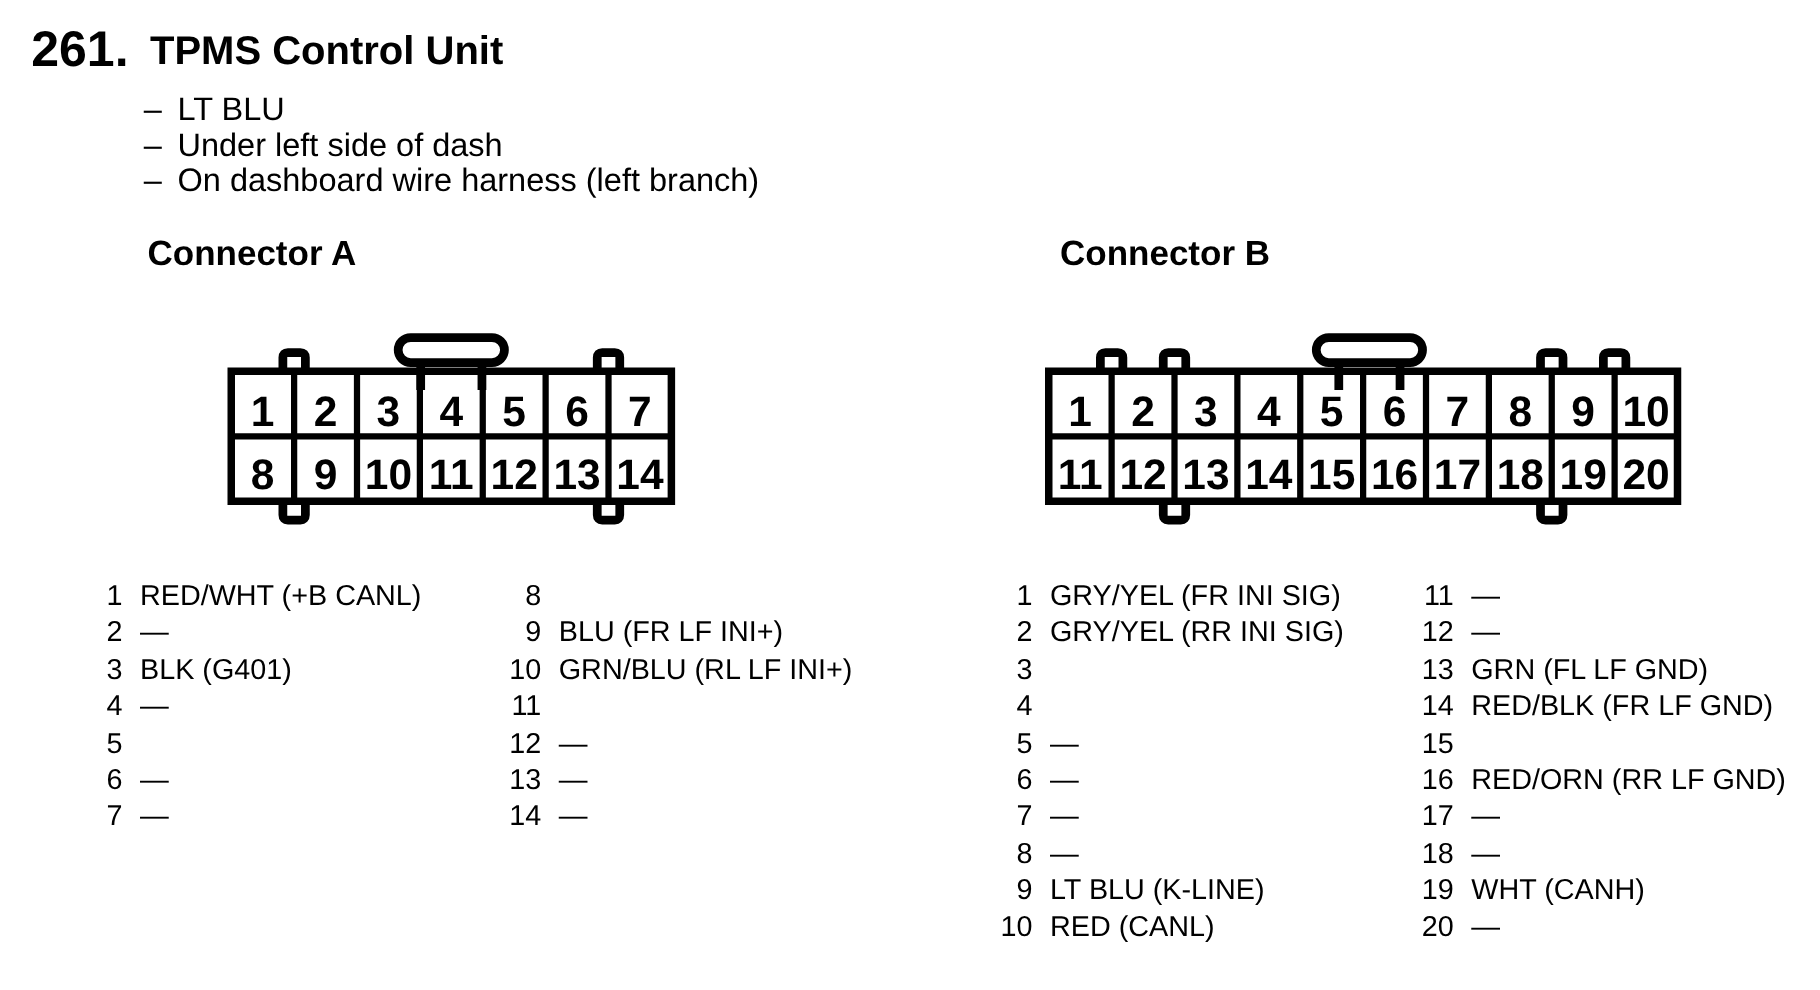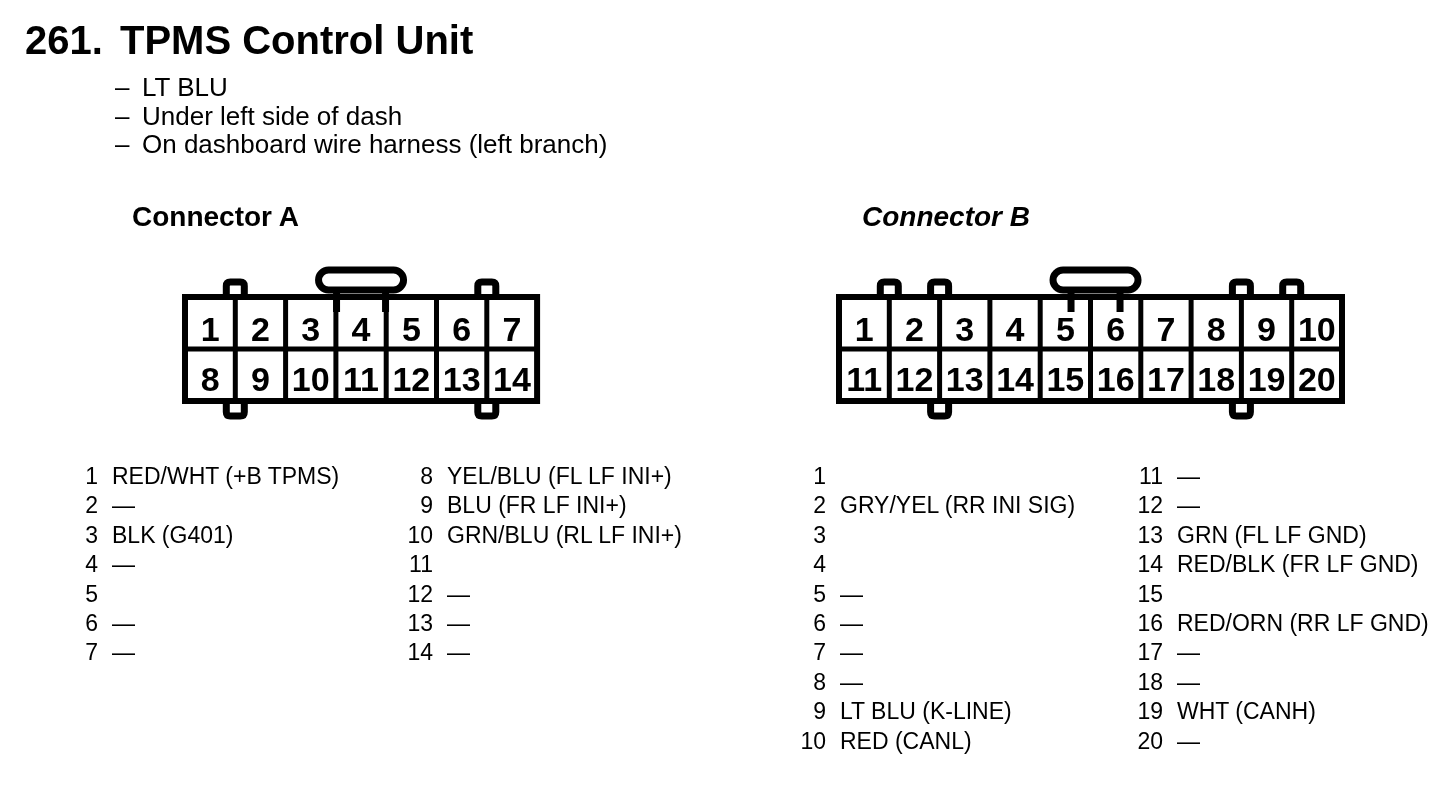--- a/index.html
+++ b/index.html
@@ -4,29 +4,29 @@
 <style>
   html,body{margin:0;padding:0;}
   body{
     width:1456px;height:792px;background:#ffffff;color:#000000;
     font-family:"Liberation Sans","DejaVu Sans",sans-serif;
     position:relative;overflow:hidden;
   }
   .page{position:absolute;left:0;top:0;width:1456px;height:792px;background:#ffffff;}
 
   .heading-num{position:absolute;left:25px;top:19px;font-size:40px;font-weight:bold;line-height:42px;white-space:nowrap;}
-  .heading-title{position:absolute;left:120px;top:19px;font-size:40px;font-weight:bold;line-height:42px;white-space:nowrap;}
+  .heading-title{position:absolute;left:120px;top:19px;font-size:32px;font-weight:bold;line-height:42px;white-space:nowrap;}
 
   .notes{position:absolute;left:115px;top:73px;}
   .note{display:flex;font-size:26px;line-height:28.5px;white-space:nowrap;}
   .note-dash{width:27px;flex:none;}
 
-  .connector-title{position:absolute;top:188px;margin:14px;font-size:28px;font-weight:bold;line-height:30px;white-space:nowrap;}
+  .connector-title{position:absolute;top:188px;margin:0;font-size:28px;font-weight:bold;line-height:30px;white-space:nowrap;}
   .connector.a .connector-title{left:118px;}
-  .connector.b .connector-title{left:848px;font-style:italic;}
+  .connector.b .connector-title{left:848px;}
 
   .diagram{position:absolute;top:258px;}
   .connector.a .diagram{left:180px;}
   .connector.b .diagram{left:834px;}
   .diagram svg text{font-family:"Liberation Sans","DejaVu Sans",sans-serif;}
 
   .pin-col{position:absolute;top:462px;font-size:23px;line-height:29.4px;}
   .connector.a .pin-col.c0{left:68px;}
   .connector.a .pin-col.c1{left:403px;}
   .connector.b .pin-col.c0{left:796px;}
@@ -89,21 +89,21 @@
             <text x="80.44999999999999" y="133" text-anchor="middle" font-size="34" font-weight="bold" fill="#000">9</text>
             <text x="130.75" y="133" text-anchor="middle" font-size="34" font-weight="bold" fill="#000">10</text>
             <text x="181.04999999999998" y="133" text-anchor="middle" font-size="34" font-weight="bold" fill="#000">11</text>
             <text x="231.35" y="133" text-anchor="middle" font-size="34" font-weight="bold" fill="#000">12</text>
             <text x="281.65" y="133" text-anchor="middle" font-size="34" font-weight="bold" fill="#000">13</text>
             <text x="331.95" y="133" text-anchor="middle" font-size="34" font-weight="bold" fill="#000">14</text>
           </svg></div>
     <div class="pin-col c0">
   <div class="pin-row">
     <span class="pin-num">1</span>
-    <span class="pin-wire">RED/WHT (+B TPMS)</span>
+    <span class="pin-wire">RED/WHT (+B CANL)</span>
   </div>
 
   <div class="pin-row">
     <span class="pin-num">2</span>
     <span class="pin-wire">—</span>
   </div>
 
   <div class="pin-row">
     <span class="pin-num">3</span>
     <span class="pin-wire">BLK (G401)</span>
@@ -124,21 +124,20 @@
   </div>
 
   <div class="pin-row">
     <span class="pin-num">7</span>
     <span class="pin-wire">—</span>
   </div>
 </div>
     <div class="pin-col c1">
   <div class="pin-row">
     <span class="pin-num">8</span>
-    <span class="pin-wire">YEL/BLU (FL LF INI+)</span>
   </div>
 
   <div class="pin-row">
     <span class="pin-num">9</span>
     <span class="pin-wire">BLU (FR LF INI+)</span>
   </div>
 
   <div class="pin-row">
     <span class="pin-num">10</span>
     <span class="pin-wire">GRN/BLU (RL LF INI+)</span>
@@ -205,20 +204,21 @@
             <text x="231.35" y="133" text-anchor="middle" font-size="34" font-weight="bold" fill="#000">15</text>
             <text x="281.65" y="133" text-anchor="middle" font-size="34" font-weight="bold" fill="#000">16</text>
             <text x="331.95" y="133" text-anchor="middle" font-size="34" font-weight="bold" fill="#000">17</text>
             <text x="382.25" y="133" text-anchor="middle" font-size="34" font-weight="bold" fill="#000">18</text>
             <text x="432.54999999999995" y="133" text-anchor="middle" font-size="34" font-weight="bold" fill="#000">19</text>
             <text x="482.84999999999997" y="133" text-anchor="middle" font-size="34" font-weight="bold" fill="#000">20</text>
           </svg></div>
     <div class="pin-col c0">
   <div class="pin-row">
     <span class="pin-num">1</span>
+    <span class="pin-wire">GRY/YEL (FR INI SIG)</span>
   </div>
 
   <div class="pin-row">
     <span class="pin-num">2</span>
     <span class="pin-wire">GRY/YEL (RR INI SIG)</span>
   </div>
 
   <div class="pin-row">
     <span class="pin-num">3</span>
   </div>

